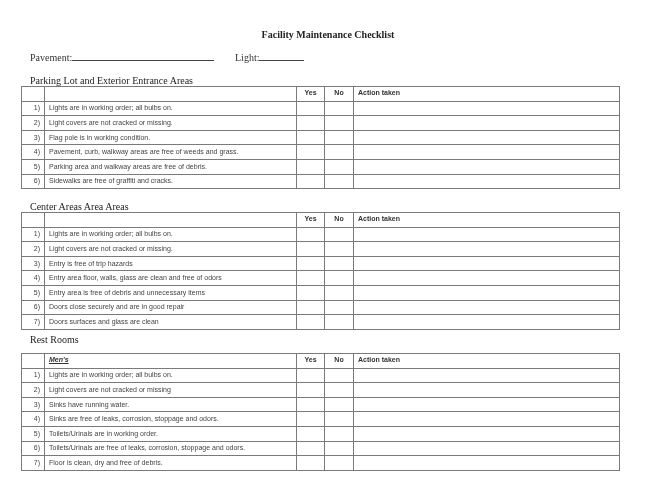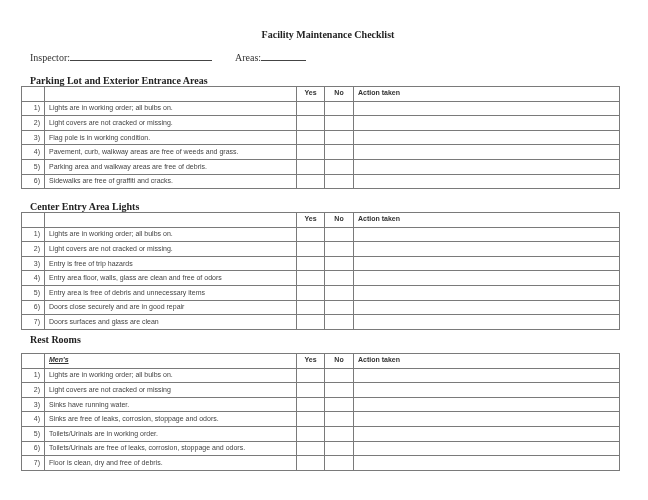--- a/index.html
+++ b/index.html
@@ -41,21 +41,21 @@
     .field .uline {
       display: inline-block;
       border-bottom: 1px solid #444;
       vertical-align: baseline;
       height: 9px;
     }
     .section-title {
       position: absolute;
       left: 30px;
       font-family: "Liberation Serif", serif;
-      font-weight: bold;
+      font-weight: normal;
       font-size: 10px;
       color: #222;
       white-space: nowrap;
     }
     table.checklist {
       position: absolute;
       left: 21px;
       width: 598px;
       border-collapse: collapse;
       table-layout: fixed;
@@ -96,24 +96,24 @@
       text-decoration: underline;
     }
   </style>
 </head>
 <body>
 
 <div class="title">Facility Maintenance Checklist</div>
 
 <div class="field-row">
   <div class="field" style="left:0; top:0;">
-    <span>Inspector:</span><span class="uline" style="width:142px;"></span>
+    <span>Pavement:</span><span class="uline" style="width:142px;"></span>
   </div>
   <div class="field" style="left:205px; top:0;">
-    <span>Areas:</span><span class="uline" style="width:45px;"></span>
+    <span>Light:</span><span class="uline" style="width:45px;"></span>
   </div>
 </div>
 
 <div class="section-title" style="top:75px;">Parking Lot and Exterior Entrance Areas</div>
 <table class="checklist" style="top:86px;">
   <colgroup>
       <col class="c-num">
       <col class="c-item">
       <col class="c-yes">
       <col class="c-no">
@@ -165,21 +165,21 @@
   <tr>
     <td class="num">6)</td>
     <td>Sidewalks are free of graffiti and cracks.</td>
     <td></td>
         <td></td>
         <td></td>
   </tr>
 </tbody>
   </table>
 
-<div class="section-title" style="top:201px;">Center Entry Area Lights</div>
+<div class="section-title" style="top:201px;">Center Areas Area Areas</div>
 <table class="checklist" style="top:212px;">
   <colgroup>
       <col class="c-num">
       <col class="c-item">
       <col class="c-yes">
       <col class="c-no">
       <col class="c-action">
     </colgroup>
   <tbody>
       <tr>

